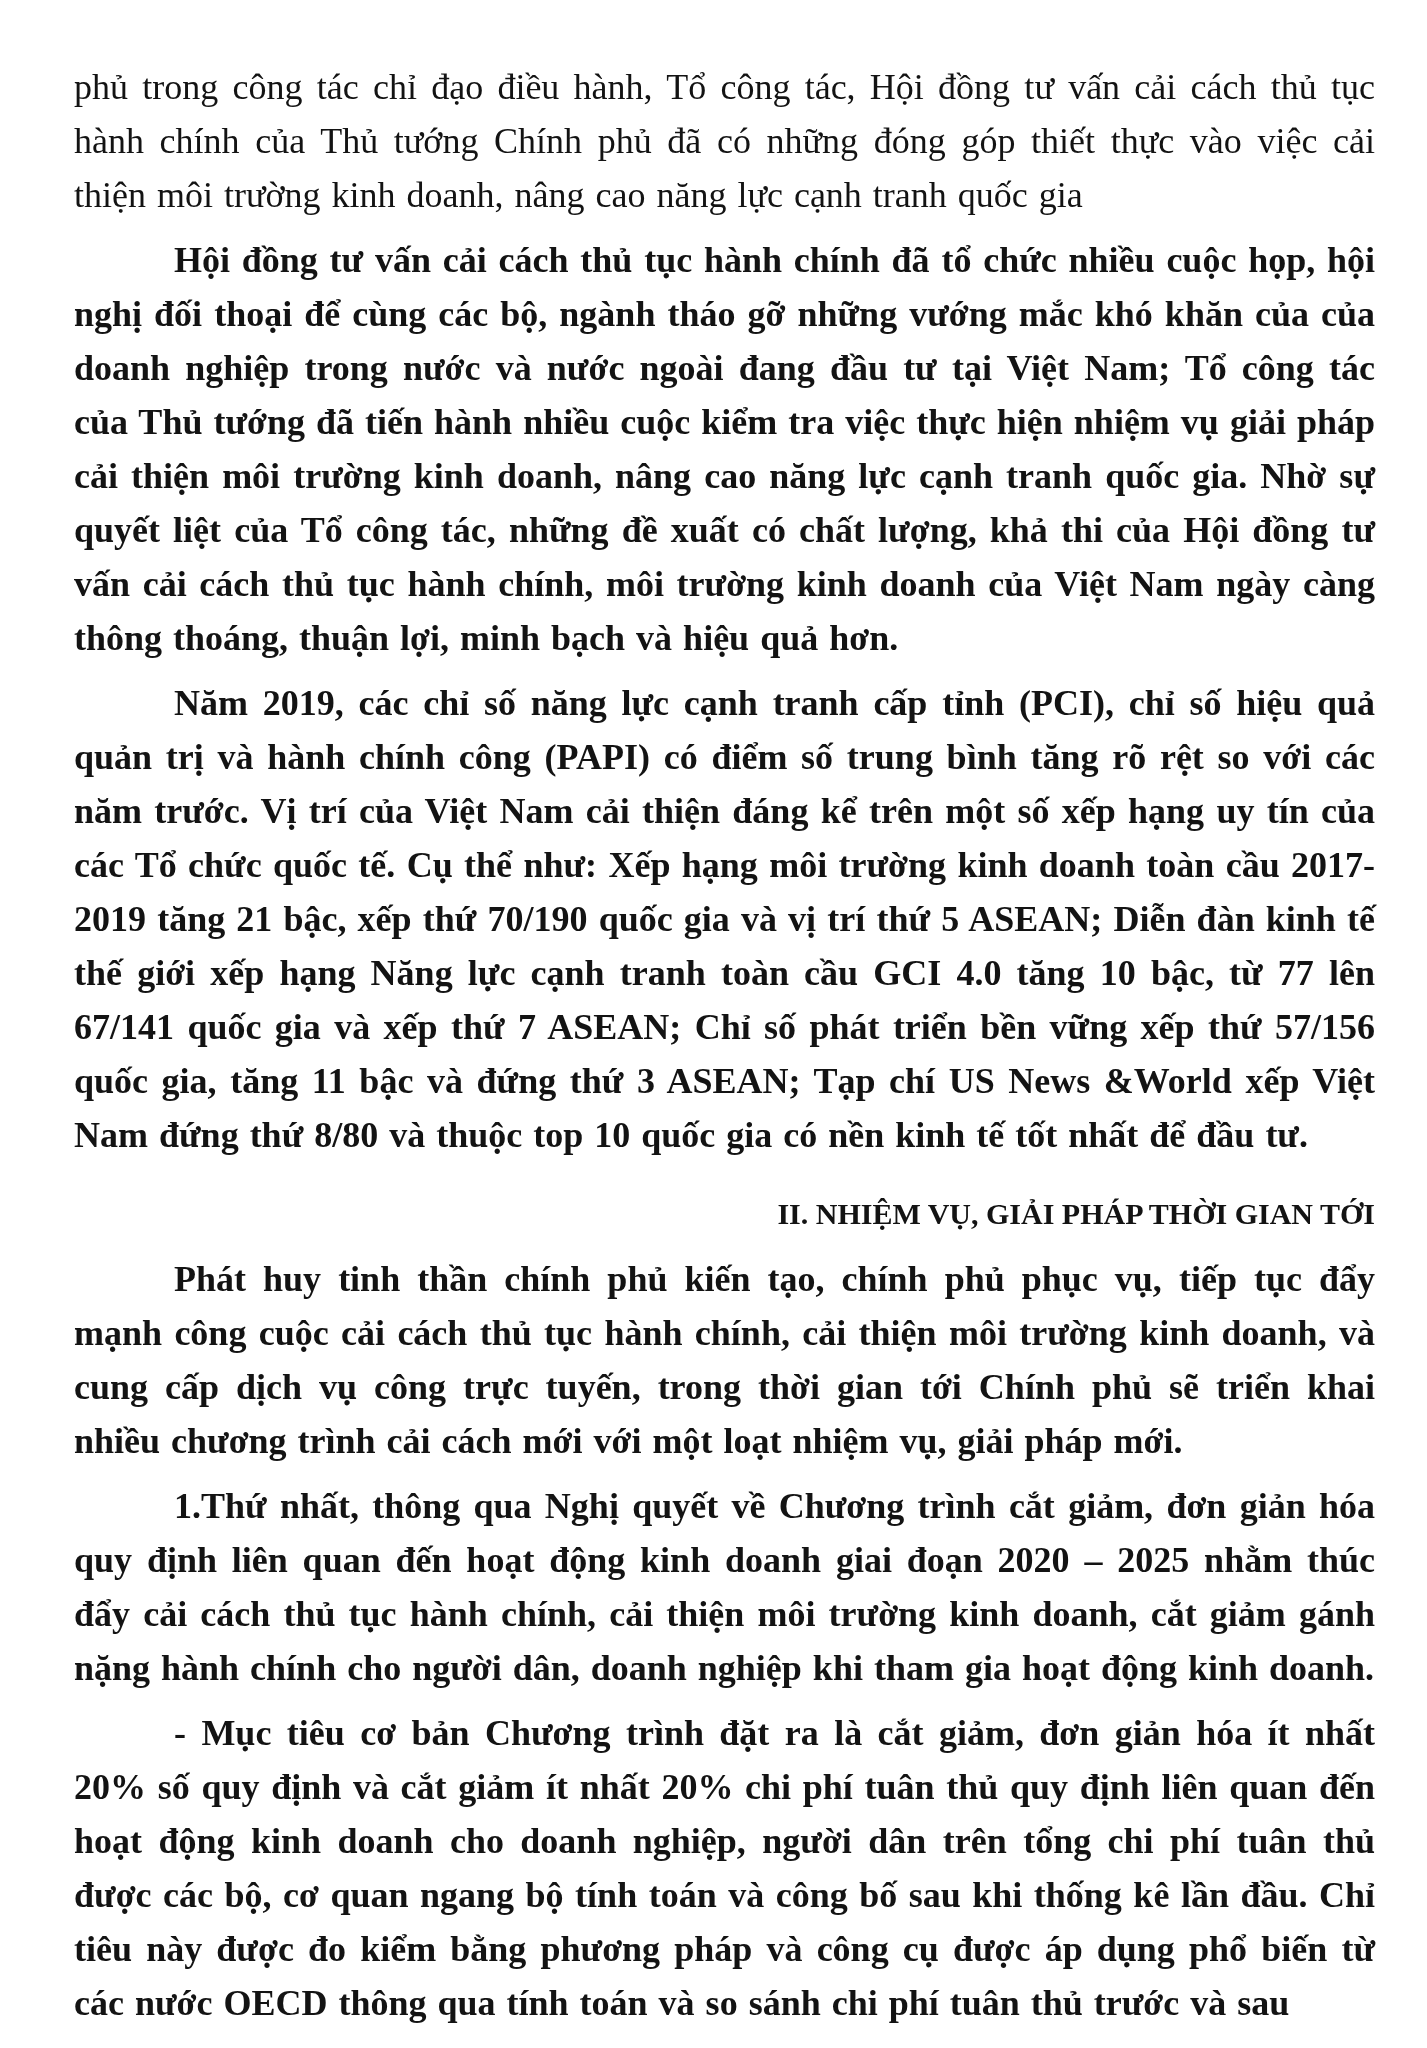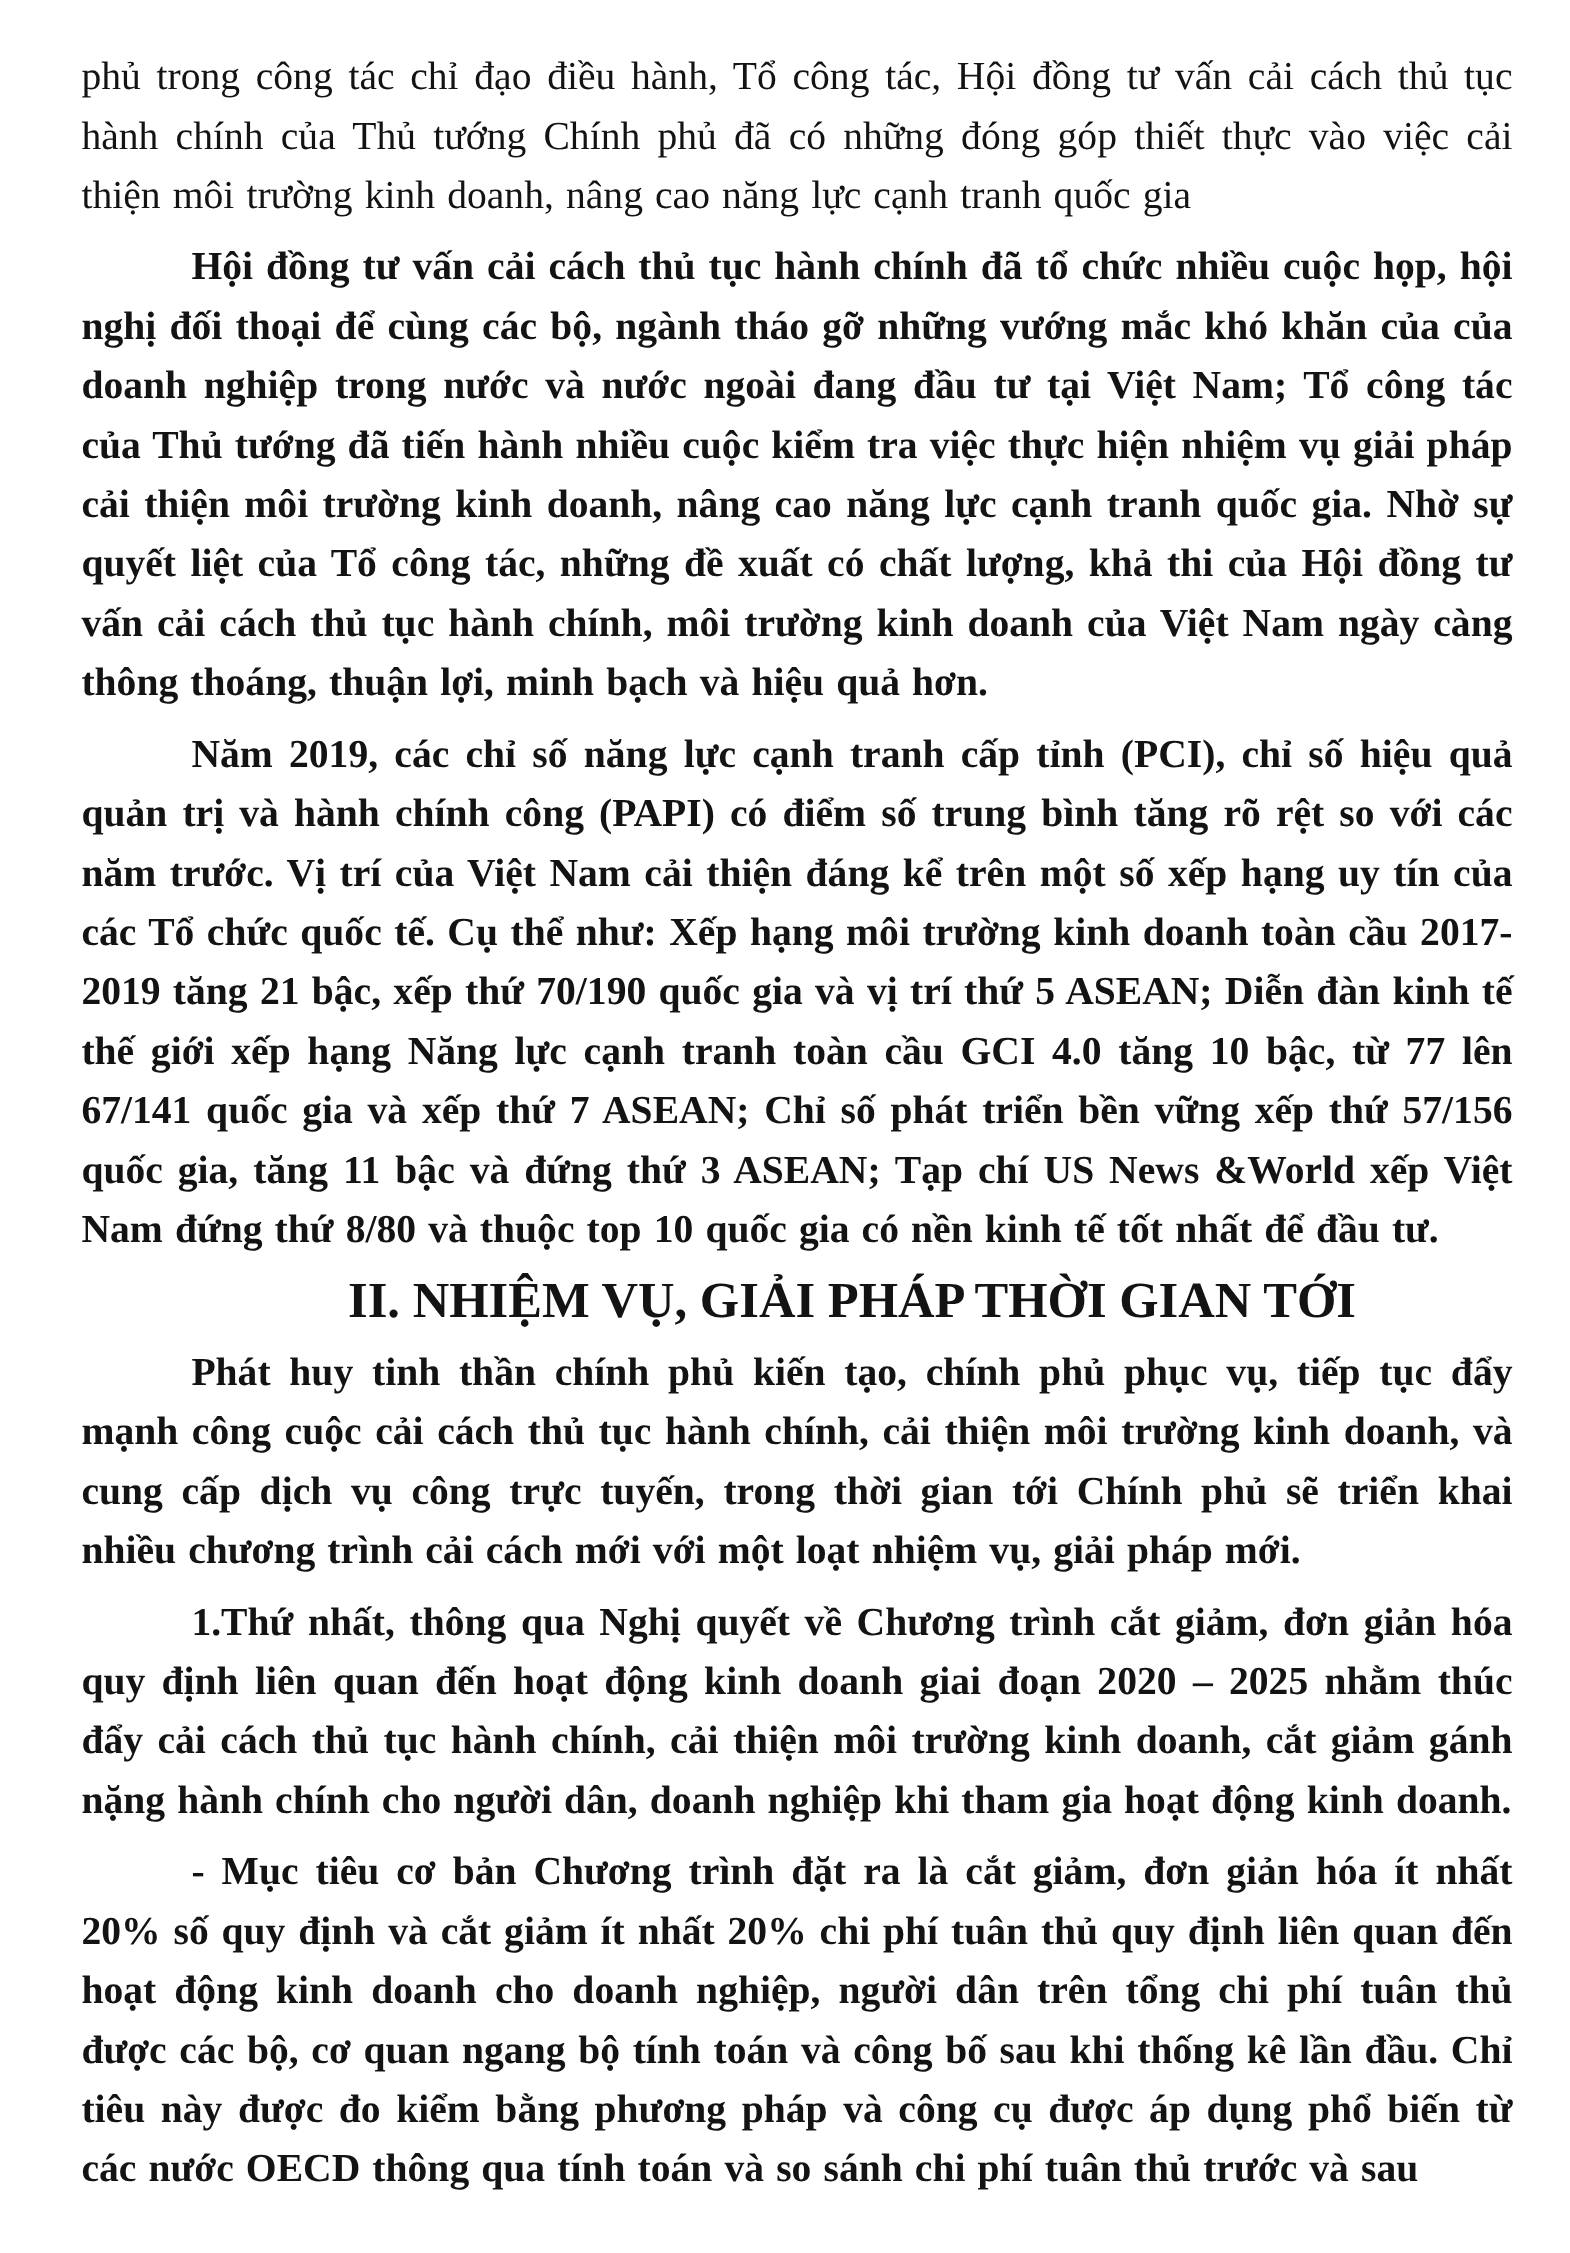--- a/index.html
+++ b/index.html
@@ -11,44 +11,44 @@
     position: relative;
     width: 1427px;
     height: 2048px;
     margin: 0 auto;
     background: #ffffff;
     color: #131313;
     font-family: "Liberation Serif", "DejaVu Serif", serif;
     font-size: 36px;
     line-height: 54px;
     box-sizing: border-box;
-    padding: 42px 52px 0 74px;
+    padding: 60px 52px 0 74px;
     overflow: hidden;
     -webkit-font-smoothing: antialiased;
   }
   .para {
     margin: 0;
     text-align: justify;
     word-spacing: 2px;
   }
   .para + .para,
   .section-heading,
   .section-heading + .para {
     margin-top: 11px;
     font-weight: bold;
   }
   .para.indent {
     text-indent: 100px;
   }
   .section-heading {
-    margin: 11px 0 0 0;
-    font-size: 46px;
+    margin: 25px 0 0 0;
+    font-size: 30px;
     line-height: 54px;
     font-weight: bold;
-    text-align: center;
+    text-align: right;
     text-indent: 100px;
   }
 </style>
 </head>
 <body>
 
 <div class="page">
   <p class="para">phủ trong công tác chỉ đạo điều hành, Tổ công tác, Hội đồng tư vấn cải cách thủ tục hành chính của Thủ tướng Chính phủ đã có những đóng góp thiết thực vào việc cải thiện môi trường kinh doanh, nâng cao năng lực cạnh tranh quốc gia</p>
 
   <p class="para indent">Hội đồng tư vấn cải cách thủ tục hành chính đã tổ chức nhiều cuộc họp, hội nghị đối thoại để cùng các bộ, ngành tháo gỡ những vướng mắc khó khăn của của doanh nghiệp trong nước và nước ngoài đang đầu tư tại Việt Nam; Tổ công tác của Thủ tướng đã tiến hành nhiều cuộc kiểm tra việc thực hiện nhiệm vụ giải pháp cải thiện môi trường kinh doanh, nâng cao năng lực cạnh tranh quốc gia. Nhờ sự quyết liệt của Tổ công tác, những đề xuất có chất lượng, khả thi của Hội đồng tư vấn cải cách thủ tục hành chính, môi trường kinh doanh của Việt Nam ngày càng thông thoáng, thuận lợi, minh bạch và hiệu quả hơn.</p>

